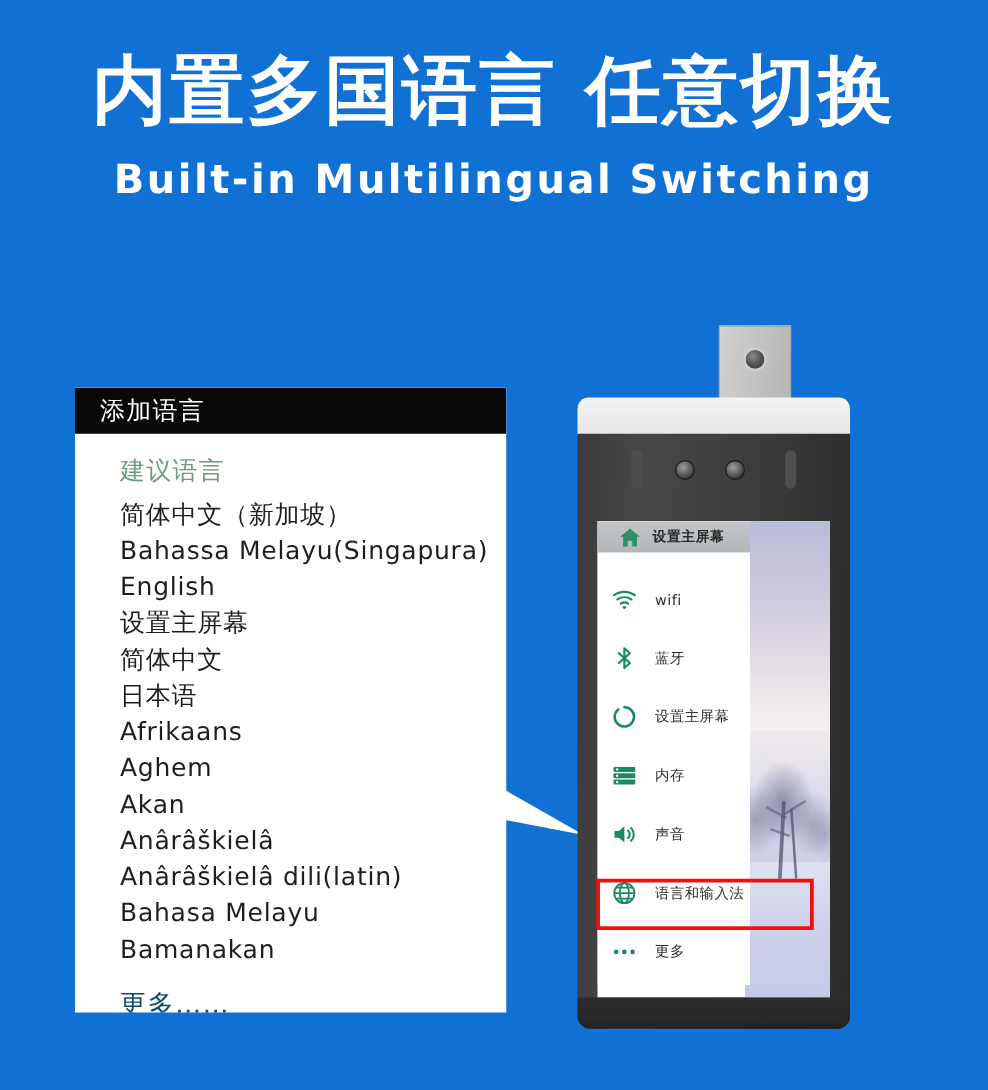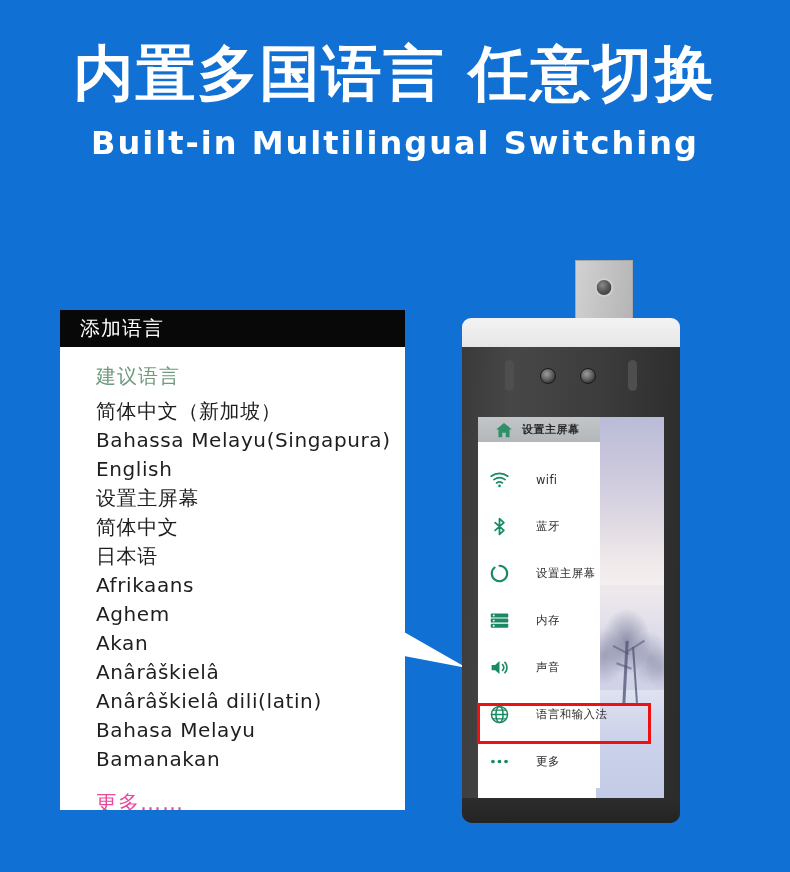--- a/index.html
+++ b/index.html
@@ -81,21 +81,21 @@
   .lang-list { list-style: none; margin-top: 4px; }
   .lang-item {
     color: #1e1e1e;
     font-size: 20px;
     line-height: 29px;
     letter-spacing: 0.6px;
     white-space: nowrap;
     font-family: "DejaVu Sans", "Liberation Sans", sans-serif;
   }
   .lang-more {
-    color: #ec4899;
+    color: #0c4a6e;
     font-size: 21px;
     line-height: 30px;
     margin-top: 14px;
     letter-spacing: 1px;
     font-family: "DejaVu Sans", "Liberation Sans", sans-serif;
   }
 
   
   .callout-arrow {
     position: absolute;
@@ -261,21 +261,21 @@
   }
   .menu-list {
     list-style: none;
     padding-top: 14px;
   }
   .menu-item {
     height: 47px;
     display: flex;
     align-items: center;
     padding-left: 10px;
-    gap: 26px;
+    gap: 14px;
     position: relative;
   }
   .menu-item-label {
     color: #2e2e2e;
     font-size: 11.5px;
     letter-spacing: 0.4px;
     white-space: nowrap;
     font-family: "DejaVu Sans", "Liberation Sans", sans-serif;
   }
   .menu-icon {

